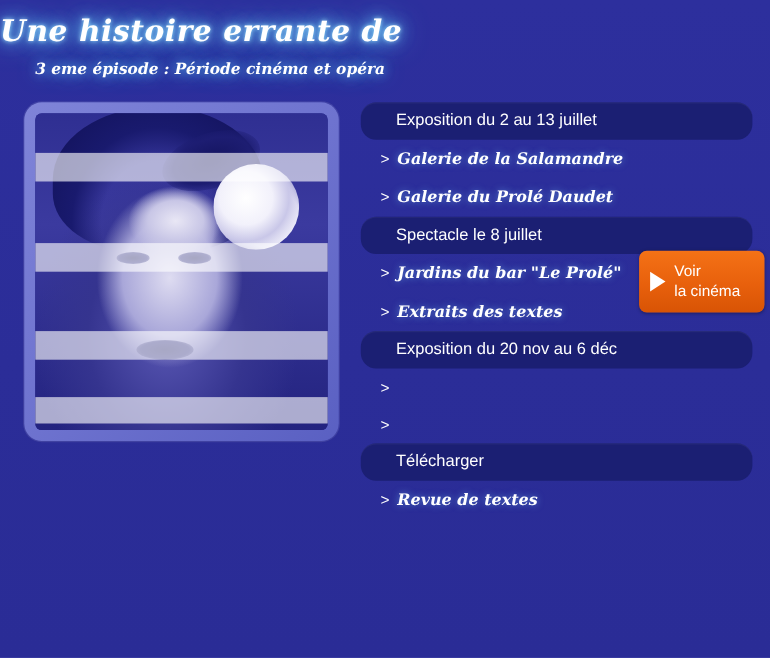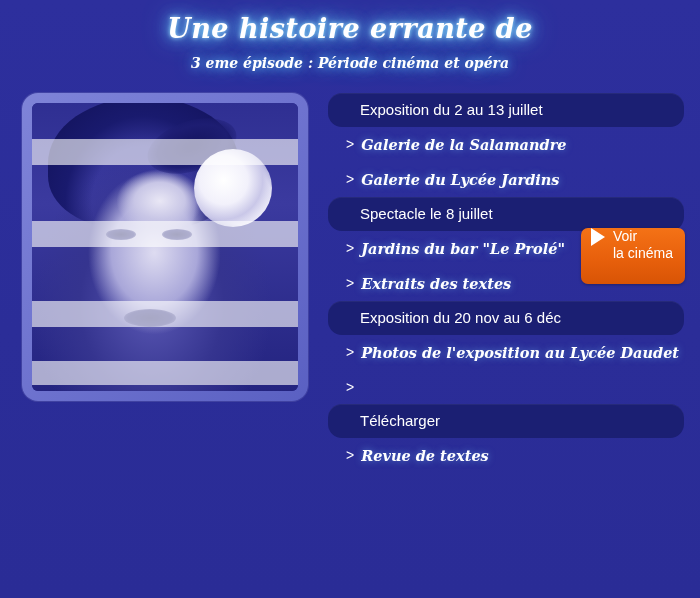--- a/index.html
+++ b/index.html
@@ -17,21 +17,21 @@
   #page {
     position: relative;
     width: 700px;
     height: 598px;
     background: #2e2f9c;
     background: linear-gradient(180deg, #2d2f9d 0%, #2b2d98 55%, #2a2c96 100%);
   }
 
   
   .header {
-    text-align: center;
+    text-align: left;
     padding-top: 14px;
   }
   .title-script {
     font-family: "DejaVu Serif", serif;
     font-style: italic;
     font-weight: bold;
     font-size: 27px;
     color: #ffffff;
     letter-spacing: 0.5px;
     text-shadow: 0 0 14px #6fd8ff, 0 0 26px #4fb6ff, 0 0 4px #b9eaff;
@@ -47,20 +47,21 @@
     text-shadow: 0 0 16px #63c8ff, 0 0 30px #3f9fe8, 0 0 3px #d5f1ff;
   }
   .subtitle {
     font-family: "DejaVu Serif", serif;
     font-style: italic;
     font-weight: bold;
     font-size: 14px;
     color: #ffffff;
     margin-top: 11px;
     text-shadow: 0 0 10px #5fb8f5, 0 0 18px #3a8fd0;
+    padding-left: 32px;
   }
 
   
   .content {
     position: relative;
     margin-top: 22px;
     display: flex;
     align-items: flex-start;
   }
 
@@ -178,25 +179,26 @@
     font-family: "Liberation Sans", sans-serif;
     font-size: 14px;
     text-shadow: none;
   }
 
   
   .video-btn {
     position: absolute;
     left: 253px;
     top: 135px;
-    width: 104px;
+    width: 114px;
     height: 56px;
     background: linear-gradient(180deg, #f47216 0%, #e8600c 55%, #d85405 100%);
     border-radius: 7px;
     display: flex;
+    align-items: center;
     color: #ffffff;
     box-shadow: 0 1px 3px rgba(0,0,0,0.3);
     cursor: pointer;
   }
   .video-btn .play {
     width: 0; height: 0;
     border-left: 14px solid #ffffff;
     border-top: 9px solid transparent;
     border-bottom: 9px solid transparent;
     margin: 0 8px 0 10px;
@@ -238,41 +240,40 @@
 
       <div class="section-bar">
         <span>Exposition du 2 au 13 juillet</span>
       </div>
       <div class="link-row">
         <span class="caret">&gt;</span>
         <span>Galerie de la Salamandre</span>
       </div>
       <div class="link-row">
         <span class="caret">&gt;</span>
-        <span>Galerie du Lycée Jardins</span>
+        <span>Galerie du Prolé Daudet</span>
       </div>
 
       <div class="section-bar">
         <span>Spectacle le 8 juillet</span>
       </div>
       <div class="link-row">
         <span class="caret">&gt;</span>
         <span>Jardins du bar "Le Prolé"</span>
       </div>
       <div class="link-row">
         <span class="caret">&gt;</span>
         <span>Extraits des textes</span>
       </div>
 
       <div class="section-bar">
         <span>Exposition du 20 nov au 6 déc</span>
       </div>
       <div class="link-row">
         <span class="caret">&gt;</span>
-        <span>Photos de l'exposition au Lycée Daudet</span>
       </div>
       <div class="link-row">
         <span class="caret">&gt;</span>
       </div>
 
       <div class="section-bar">
         <span>Télécharger</span>
       </div>
       <div class="link-row">
         <span class="caret">&gt;</span>

